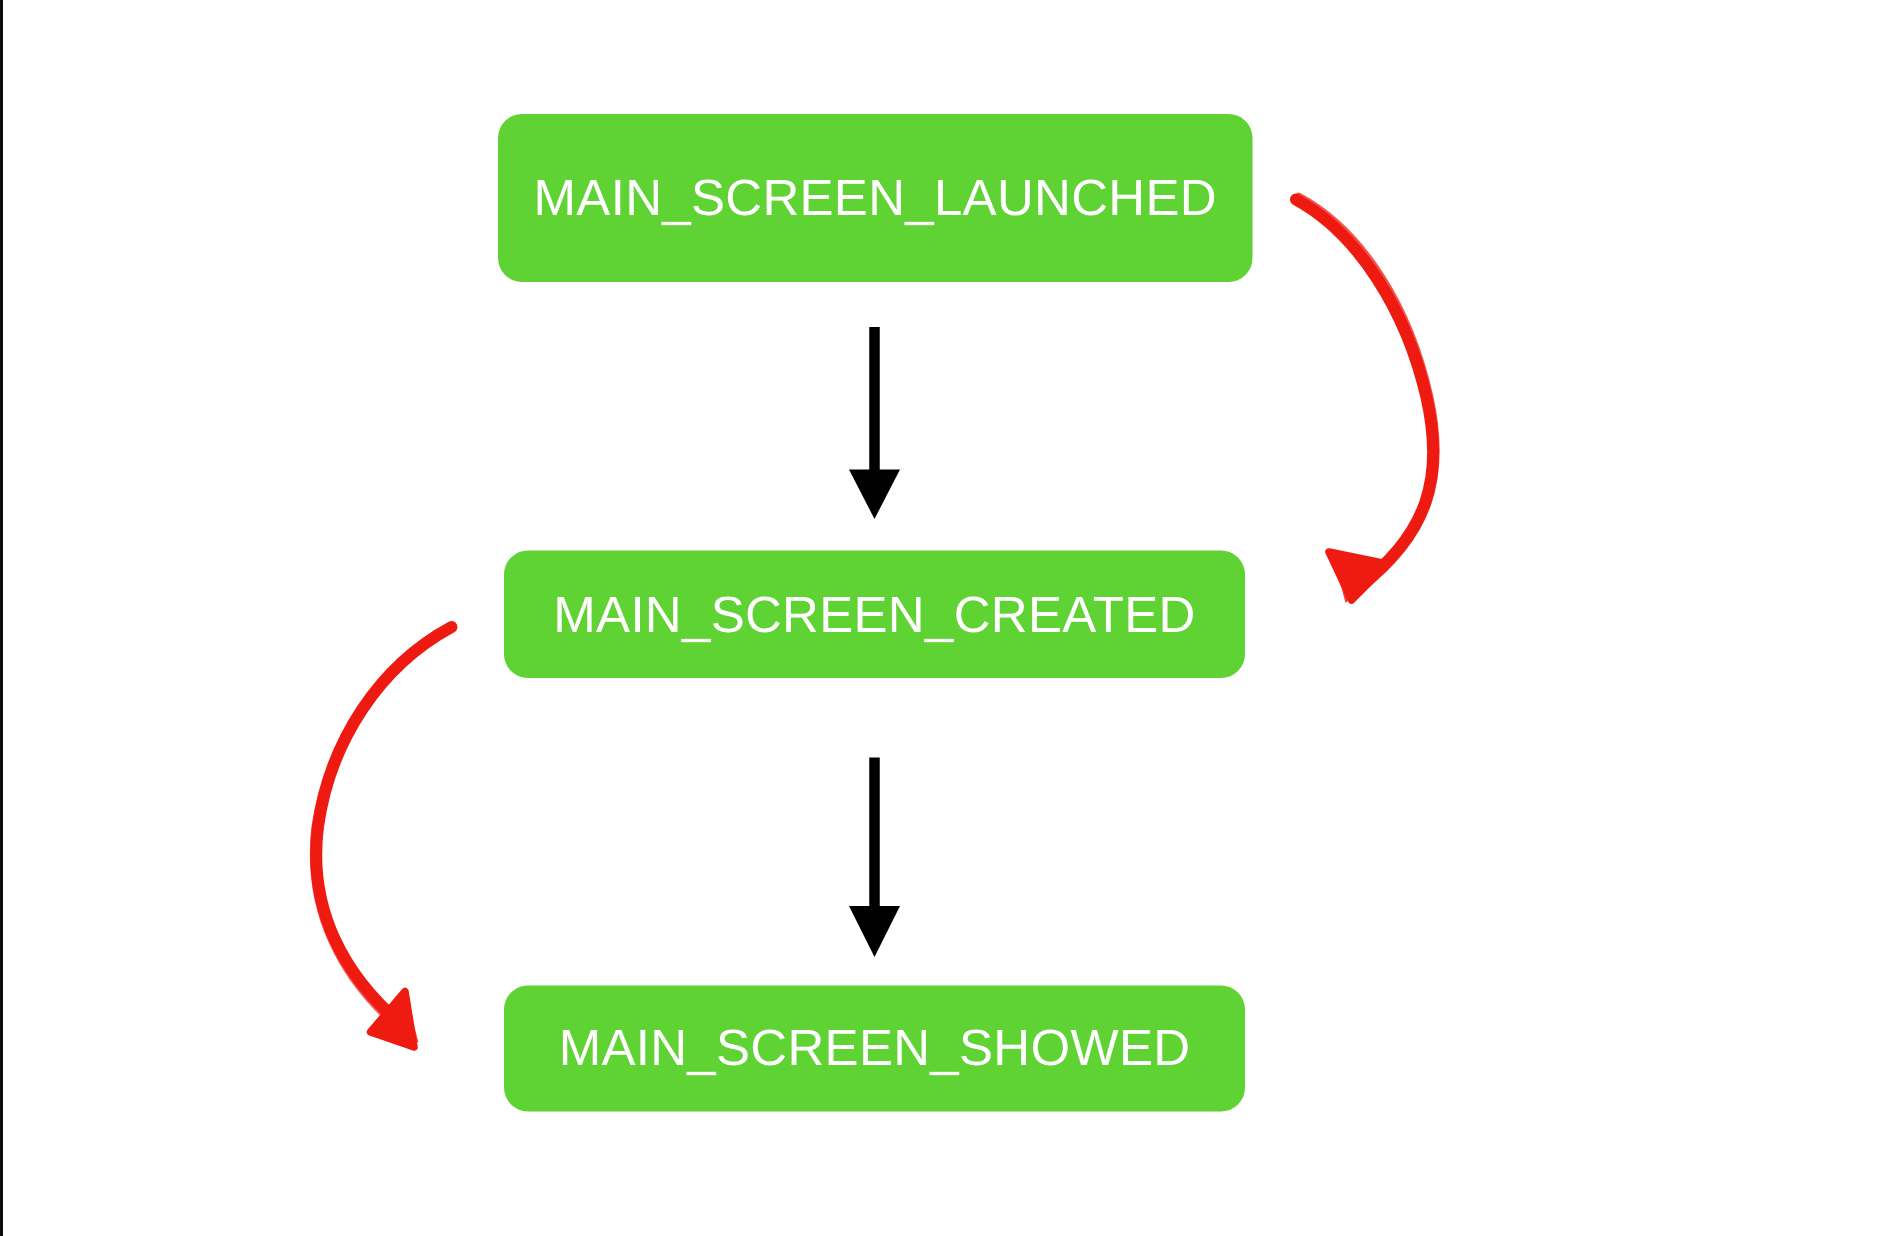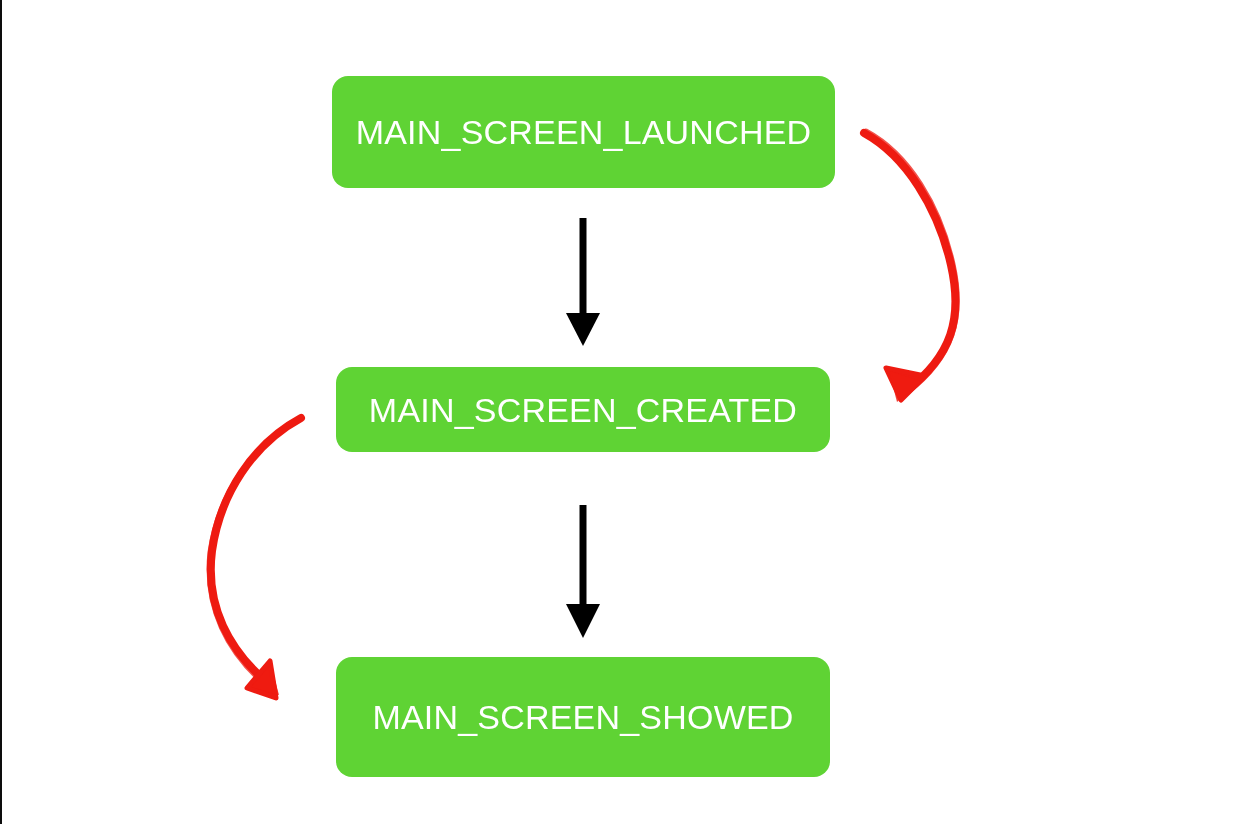--- a/index.html
+++ b/index.html
@@ -116,17 +116,17 @@
   </svg>
 
   <div id="node-launched" class="node-box" style="left: 332px; top: 76px; width: 503px; height: 112px; background: rgb(95, 211, 52);">
     <span class="node-label" style="color: rgb(255, 255, 255);">MAIN_SCREEN_LAUNCHED</span>
   </div>
 
   <div id="node-created" class="node-box" style="left: 336px; top: 367px; width: 494px; height: 85px; background: rgb(95, 211, 52);">
     <span class="node-label" style="color: rgb(255, 255, 255);">MAIN_SCREEN_CREATED</span>
   </div>
 
-  <div id="node-showed" class="node-box" style="left: 336px; top: 657px; width: 494px; height: 120px; background: rgb(95, 211, 52);">
+  <div id="node-showed" class="node-box" style="left: 336px; top: 657px; width: 494px; height: 84px; background: rgb(95, 211, 52);">
     <span class="node-label" style="color: rgb(255, 255, 255);">MAIN_SCREEN_SHOWED</span>
   </div>
 
 </div>
 
 </body></html>

